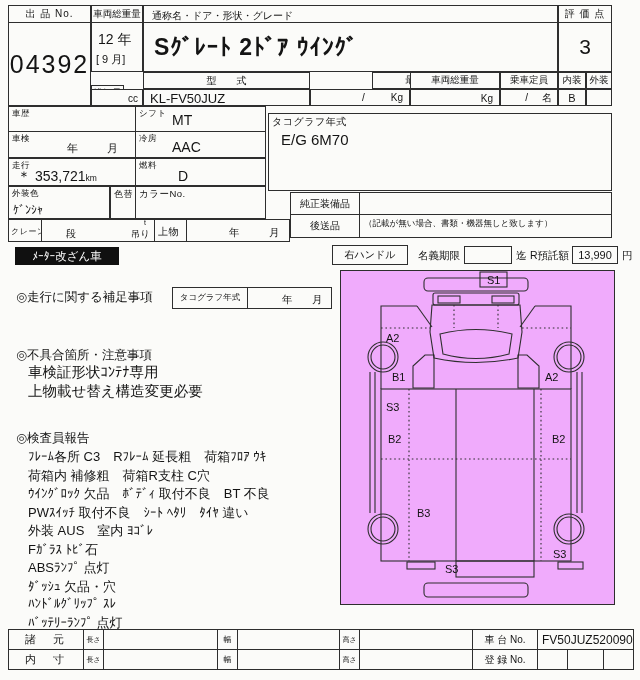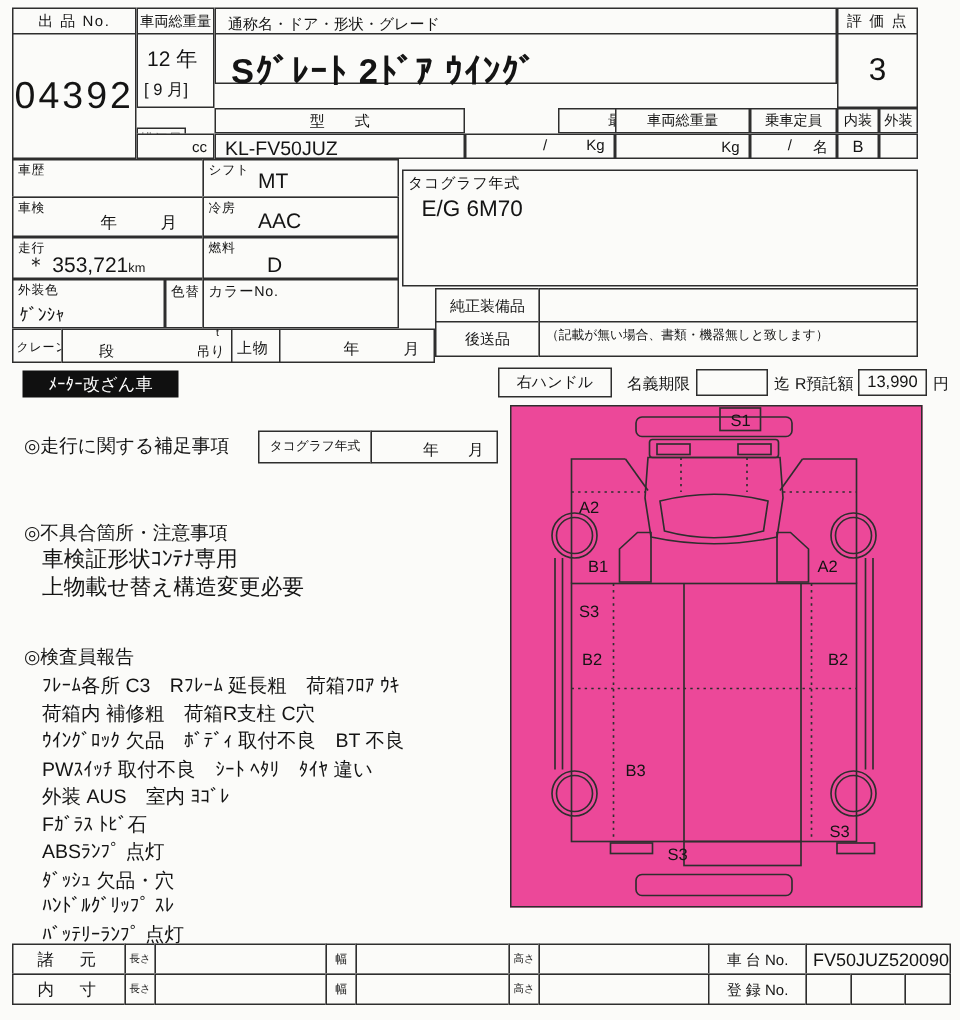--- a/index.html
+++ b/index.html
@@ -37,21 +37,21 @@
       <span>車両総重量</span>
     </div>
   <div class="cell" style="left:91px;top:22px;width:52px;height:50px;">
     <span class="txt" style="left:6px;top:8px;font-size:14px;">12 年</span>
     <span class="txt" style="left:4px;top:29px;font-size:11px;">[ 9 月]</span>
   </div>
 
   <div class="cell" style="left:143px;top:5px;width:415px;height:18px;">
     <span class="txt" style="left:8px;top:3px;font-size:10px;">通称名・ドア・形状・グレード</span>
   </div>
-  <div class="cell" style="left:143px;top:22px;width:415px;height:34px;">
+  <div class="cell" style="left:143px;top:22px;width:415px;height:50px;">
     <span class="txt" style="left:10px;top:11px;font-size:23px;font-weight:600;letter-spacing:1px;">Sｸﾞﾚｰﾄ 2ﾄﾞｱ ｳｲﾝｸﾞ</span>
   </div>
 
   <div class="cell ctr hdr" style="left:558px;top:5px;width:54px;height:18px;">
       <span>評 価 点</span>
     </div>
   <div class="cell ctr" style="left:558px;top:22px;width:54px;height:50px;font-size:21px;">
       <span>3</span>
     </div>
 
@@ -213,21 +213,21 @@
   <span class="txt" style="left:28px;top:466.5px;font-size:13px;">荷箱内 補修粗　荷箱R支柱 C穴</span>
   <span class="txt" style="left:28px;top:485px;font-size:13px;">ｳｲﾝｸﾞﾛｯｸ 欠品　ﾎﾞﾃﾞｨ 取付不良　BT 不良</span>
   <span class="txt" style="left:28px;top:503.5px;font-size:13px;">PWｽｲｯﾁ 取付不良　ｼｰﾄ ﾍﾀﾘ　ﾀｲﾔ 違い</span>
   <span class="txt" style="left:28px;top:522px;font-size:13px;">外装 AUS　室内 ﾖｺﾞﾚ</span>
   <span class="txt" style="left:28px;top:540.5px;font-size:13px;">Fｶﾞﾗｽ ﾄﾋﾞ石</span>
   <span class="txt" style="left:28px;top:559px;font-size:13px;">ABSﾗﾝﾌﾟ 点灯</span>
   <span class="txt" style="left:28px;top:577.5px;font-size:13px;">ﾀﾞｯｼｭ 欠品・穴</span>
   <span class="txt" style="left:28px;top:596px;font-size:13px;">ﾊﾝﾄﾞﾙｸﾞﾘｯﾌﾟ ｽﾚ</span>
   <span class="txt" style="left:28px;top:614px;font-size:13px;">ﾊﾞｯﾃﾘｰﾗﾝﾌﾟ 点灯</span>
 
-  <div style="position:absolute;left:340px;top:270px;width:275px;height:335px;border:1.5px solid #2e2e2e;box-sizing:border-box;background:#ec4899;">
+  <div style="position:absolute;left:340px;top:270px;width:275px;height:335px;border:1.5px solid #2e2e2e;box-sizing:border-box;background:#f0abfc;">
     <svg width="272" height="332" viewBox="0 0 272 332">
       <g>
         <rect x="83" y="7" width="104" height="13" rx="4"></rect>
       </g>
       <g>
         <rect x="92" y="22" width="86" height="12" rx="2"></rect>
         <rect x="97" y="25" width="22" height="7"></rect>
         <rect x="151" y="25" width="22" height="7"></rect>
         <path d="M91,34 H179 L181,61 L177,87 Q135,96 93,87 L89,61 Z"></path>
         <path d="M99,63 Q135,54 171,63 L168,83 Q135,92 102,83 Z"></path>

